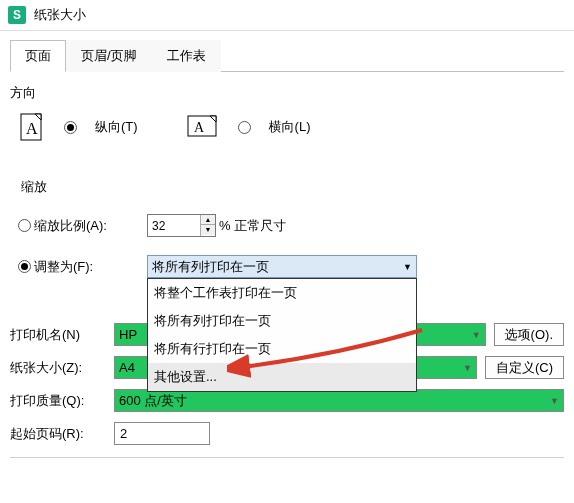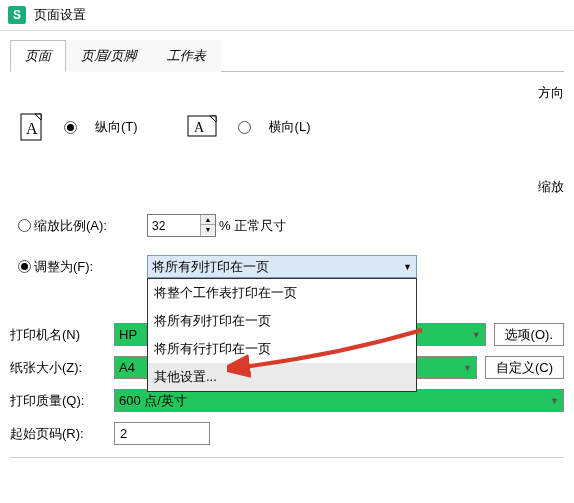--- a/index.html
+++ b/index.html
@@ -33,30 +33,28 @@
     border-bottom: 1px solid #c0c0c0;
     margin: 0 0 12px 0;
   }
   .tab {
     padding: 6px 14px;
     border: 1px solid transparent;
     position: relative;
     top: 1px;
     cursor: pointer;
     background: #f8f8f8;
-    font-style: italic;
   }
   .tab.active {
     border: 1px solid #c0c0c0;
     border-bottom: 1px solid #fff;
     background: #fff;
   }
   .section-label {
     margin: 4px 0 10px 0;
-    text-align: right;
   }
   .row {
     display: flex;
     align-items: center;
     gap: 6px;
   }
   .orient-row {
     margin-left: 8px;
     gap: 18px;
   }
@@ -196,21 +194,21 @@
     position: absolute;
     pointer-events: none;
     z-index: 20;
   }
 </style>
 </head>
 <body>
 
 <div class="titlebar">
   <span class="app-icon">S</span>
-  <span>页面设置</span>
+  <span>纸张大小</span>
 </div>
 
 <div class="content">
 
   <div class="tabs">
     <div class="tab active"><span>页面</span></div>
     <div class="tab"><span>页眉/页脚</span></div>
     <div class="tab"><span>工作表</span></div>
   </div>
 

